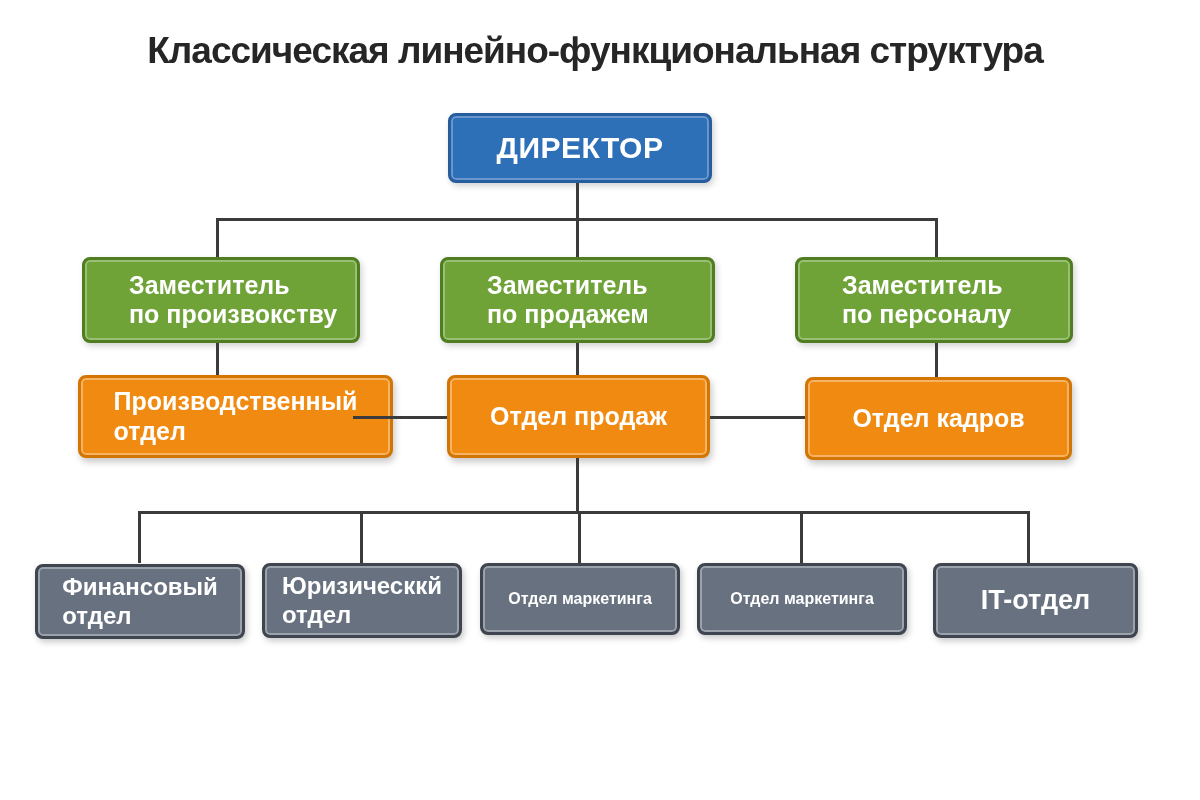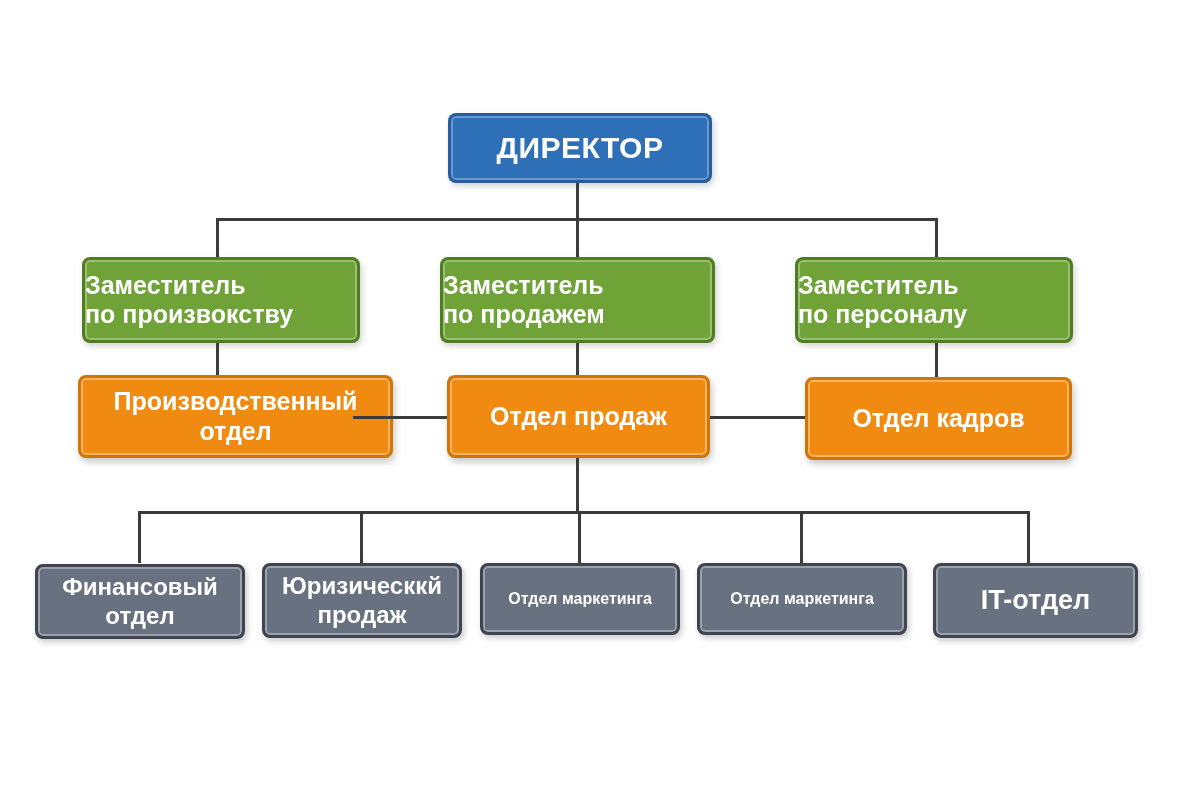--- a/index.html
+++ b/index.html
@@ -7,53 +7,53 @@
     position:relative;width:1200px;height:800px;background:#ffffff;
     font-family:"Liberation Sans","DejaVu Sans",sans-serif;overflow:hidden;
   }
   .title{
     position:absolute;top:30px;left:0;width:1190px;text-align:center;
     font-size:37px;font-weight:700;color:#262626;letter-spacing:-1px;
   }
   .node{
     position:absolute;display:flex;align-items:center;justify-content:center;
     border-radius:8px;box-sizing:border-box;color:#ffffff;font-weight:700;
-    text-align:center;
   }
   .node .label{white-space:pre-line;line-height:1.18;}
   .director{
     background:#2e70b8;border:3px solid #275d9e;
     box-shadow:inset 0 0 0 2px rgba(255,255,255,.28), 2px 3px 6px rgba(0,0,0,.18);
     font-size:30px;letter-spacing:.5px;
   }
   .deputy{
     background:#6fa338;border:3px solid #507d20;
     box-shadow:inset 0 0 0 2px rgba(255,255,255,.30), 2px 3px 6px rgba(0,0,0,.18);
     font-size:25px;justify-content:flex-start;text-align:left;
   }
-  .deputy .label{}
+  .deputy .label{padding-left:44px;}
   .dept{
     background:#f08a10;border:3px solid #d37503;
     box-shadow:inset 0 0 0 2px rgba(255,255,255,.35), 2px 4px 7px rgba(0,0,0,.22);
     font-size:25px;
   }
   .sub{
     background:#67717f;border:3px solid #3f454f;
     box-shadow:inset 0 0 0 2px rgba(255,255,255,.35), 2px 3px 6px rgba(0,0,0,.22);
     font-size:24px;
   }
   .sub.small{font-size:16px;}
   .sub.big{font-size:27px;margin-left:8px;}
   .line{position:absolute;background:#3b3b3b;}
 </style>
 </head>
 <body>
 
 <div class="canvas">
 
+  <div class="title">Классическая линейно-функциональная структура</div>
 
   <div class="node director" style="left:448px;top:113px;width:264px;height:70px;">
     <span class="label">ДИРЕКТОР</span>
   </div>
 
   <div class="node deputy" style="left:82px;top:257px;width:278px;height:86px;">
     <span class="label">Заместитель
 по произвокству</span>
   </div>
   <div class="node deputy" style="left:440px;top:257px;width:275px;height:86px;">
@@ -75,21 +75,21 @@
   <div class="node dept" style="left:805px;top:377px;width:267px;height:83px;">
     <span class="label">Отдел кадров</span>
   </div>
 
   <div class="node sub" style="left:35px;top:564px;width:210px;height:75px;">
     <span class="label">Финансовый
 отдел</span>
   </div>
   <div class="node sub" style="left:262px;top:563px;width:200px;height:75px;">
     <span class="label">Юризическкй
-продаж</span>
+отдел</span>
   </div>
   <div class="node sub small" style="left:480px;top:563px;width:200px;height:72px;">
     <span class="label">Отдел маркетинга</span>
   </div>
   <div class="node sub small" style="left:697px;top:563px;width:210px;height:72px;">
     <span class="label">Отдел маркетинга</span>
   </div>
   <div class="node sub big" style="left:925px;top:563px;width:205px;height:75px;">
     <span class="label">IT-отдел</span>
   </div>

